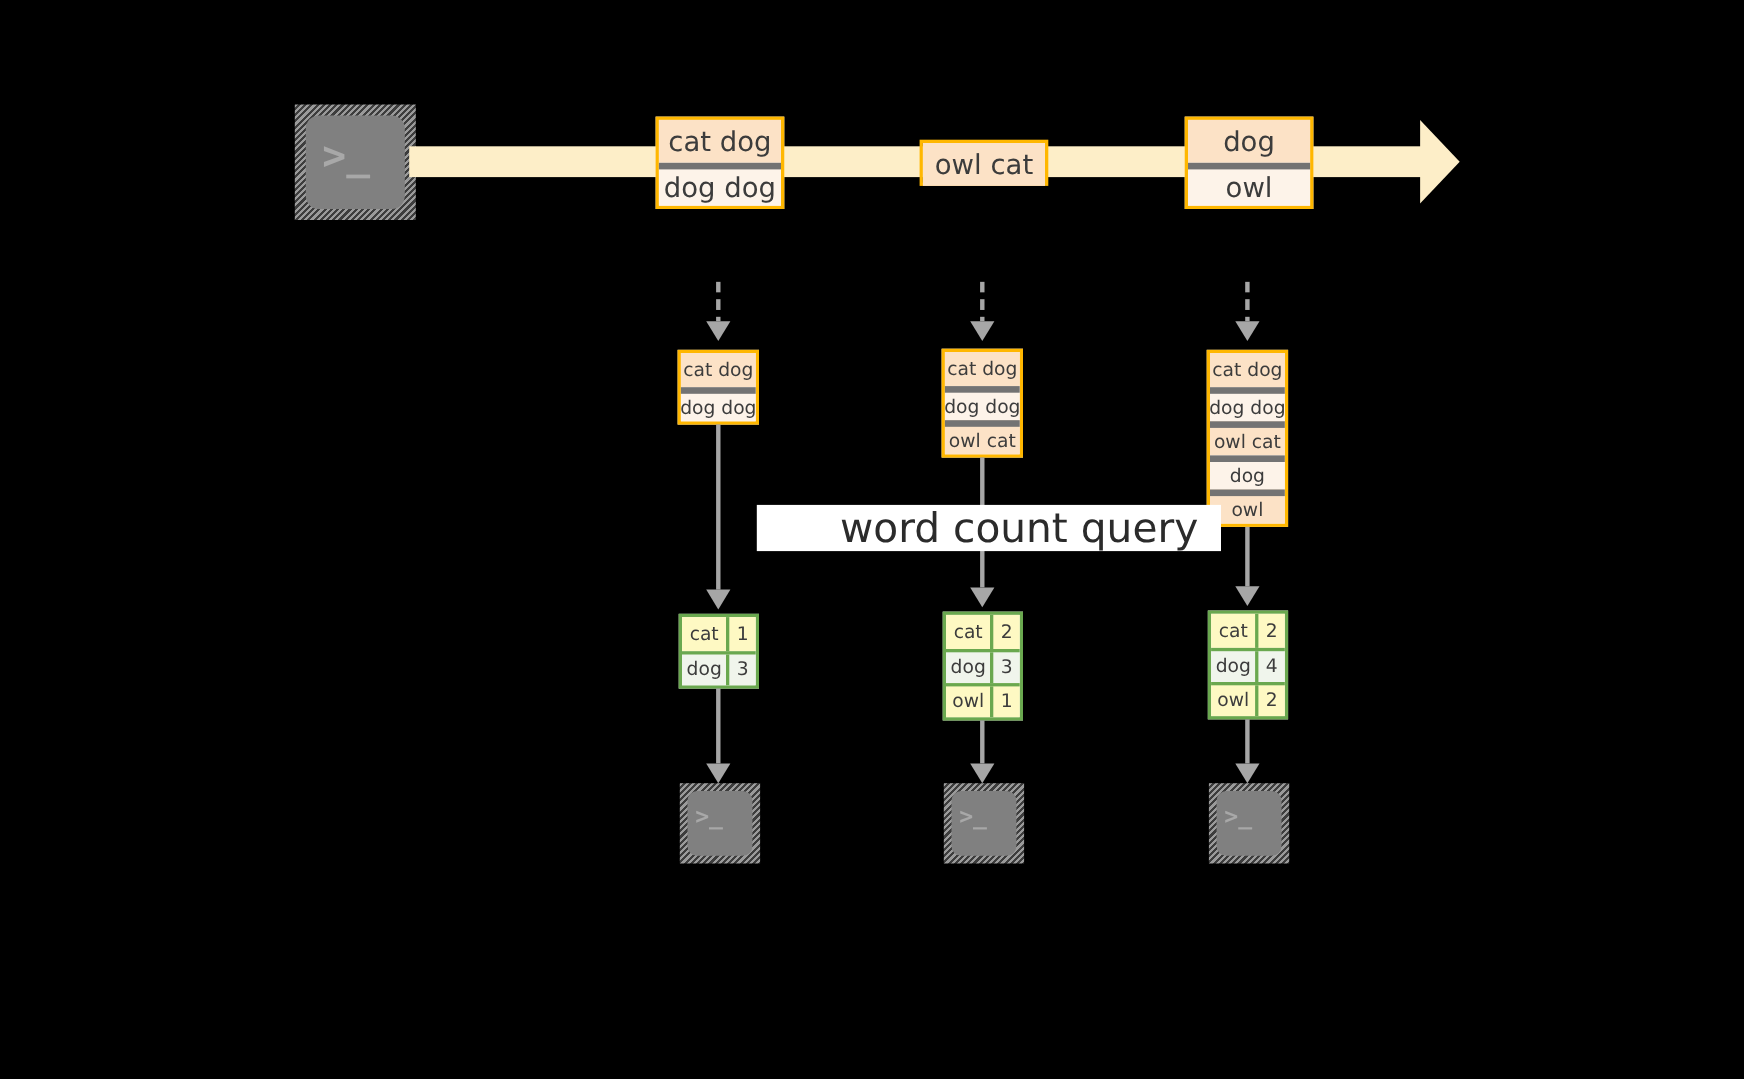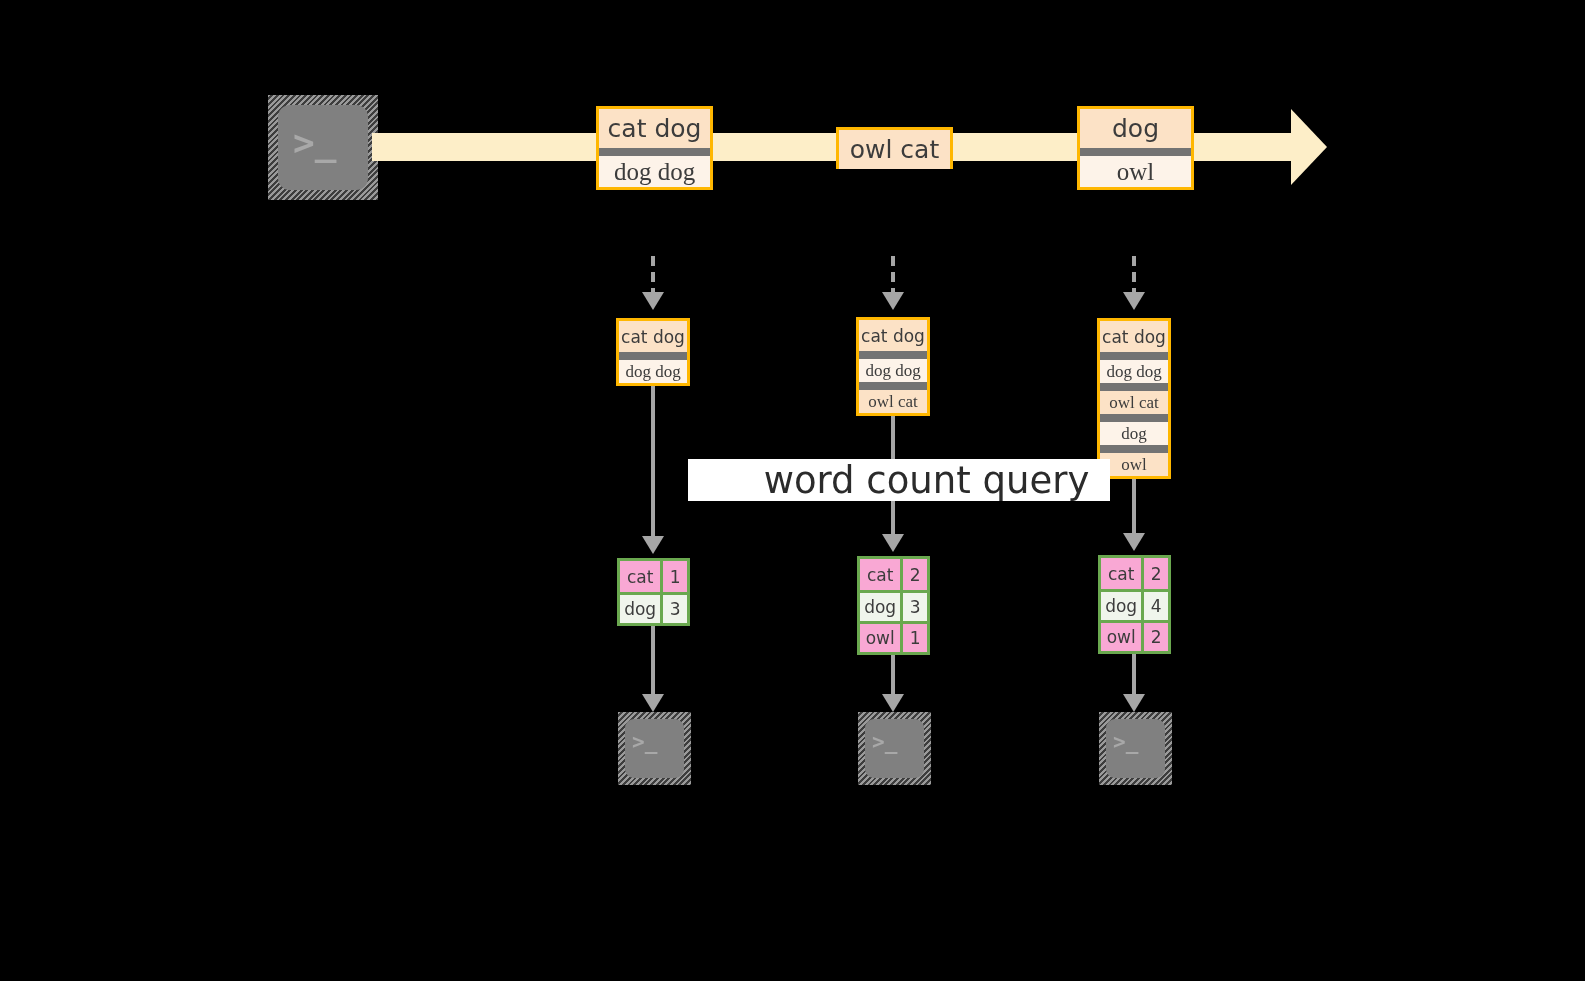--- a/index.html
+++ b/index.html
@@ -70,38 +70,38 @@
     background: #fdf2e6;
   }
   .evt-row {
     box-sizing: border-box;
     display: flex;
     align-items: center;
     justify-content: center;
     color: #3c3c3c;
     white-space: nowrap;
   }
-  .evt-row + .evt-row { border-top: 8px solid #737373; font-family: Liberation Serif, serif; }
+  .evt-row + .evt-row { border-top: 6px solid #737373; }
   .evt-row.shade-a { background: #fce2c6; }
   .evt-row.shade-b { background: #fdf3e9; }
 
   .evt-stack.top .evt-row  { height: 39px; font-size: 25px; }
   .evt-stack.top.single .evt-row { height: 39px; }
   .evt-stack.mid .evt-row  { height: 31px; font-size: 17px; }
 
   
   .tbl {
     position: absolute;
     border: 3px solid #6aa84f;
     box-sizing: border-box;
     background: #eef4e9;
   }
   .tbl-row { display: flex; box-sizing: border-box; height: 31px; }
   .tbl-row + .tbl-row { border-top: 3px solid #6aa84f; }
-  .tbl-row.shade-a { background: #f9a8d4; }
+  .tbl-row.shade-a { background: #fef9c3; }
   .tbl-row.shade-b { background: #f0f5ec; }
   .tbl-cell {
     box-sizing: border-box;
     display: flex;
     align-items: center;
     justify-content: center;
     font-size: 17px;
     color: #3c3c3c;
   }
   .tbl-cell.word { width: 46px; }

